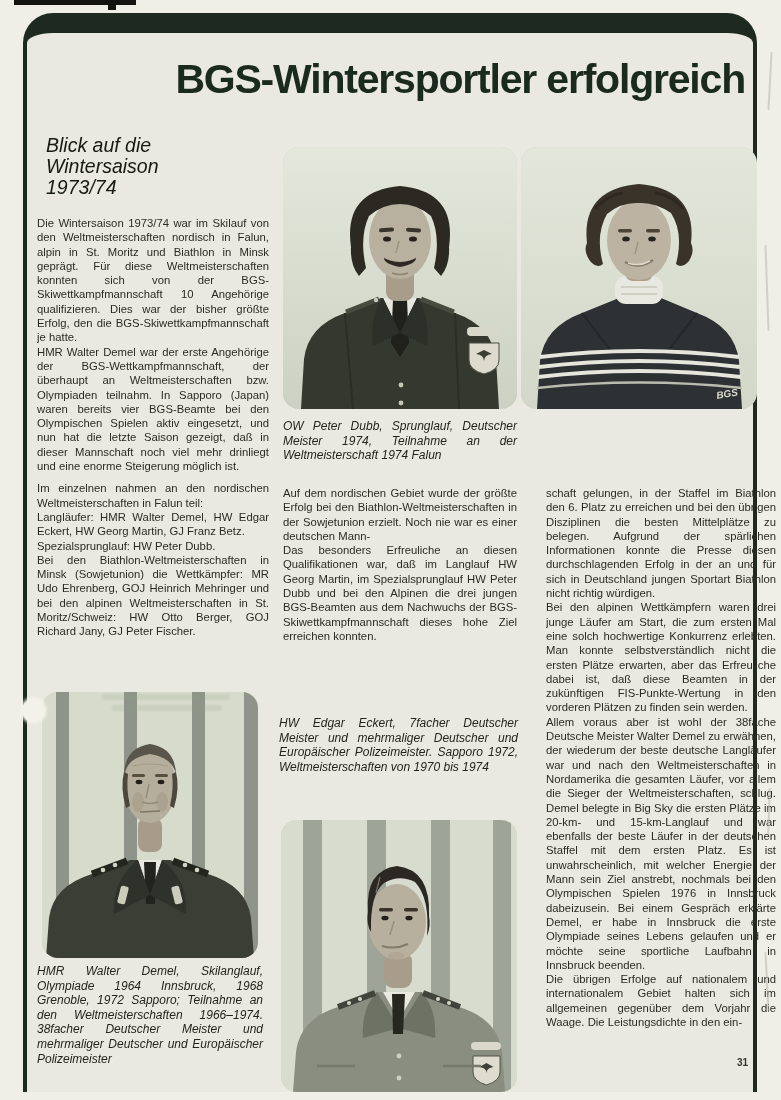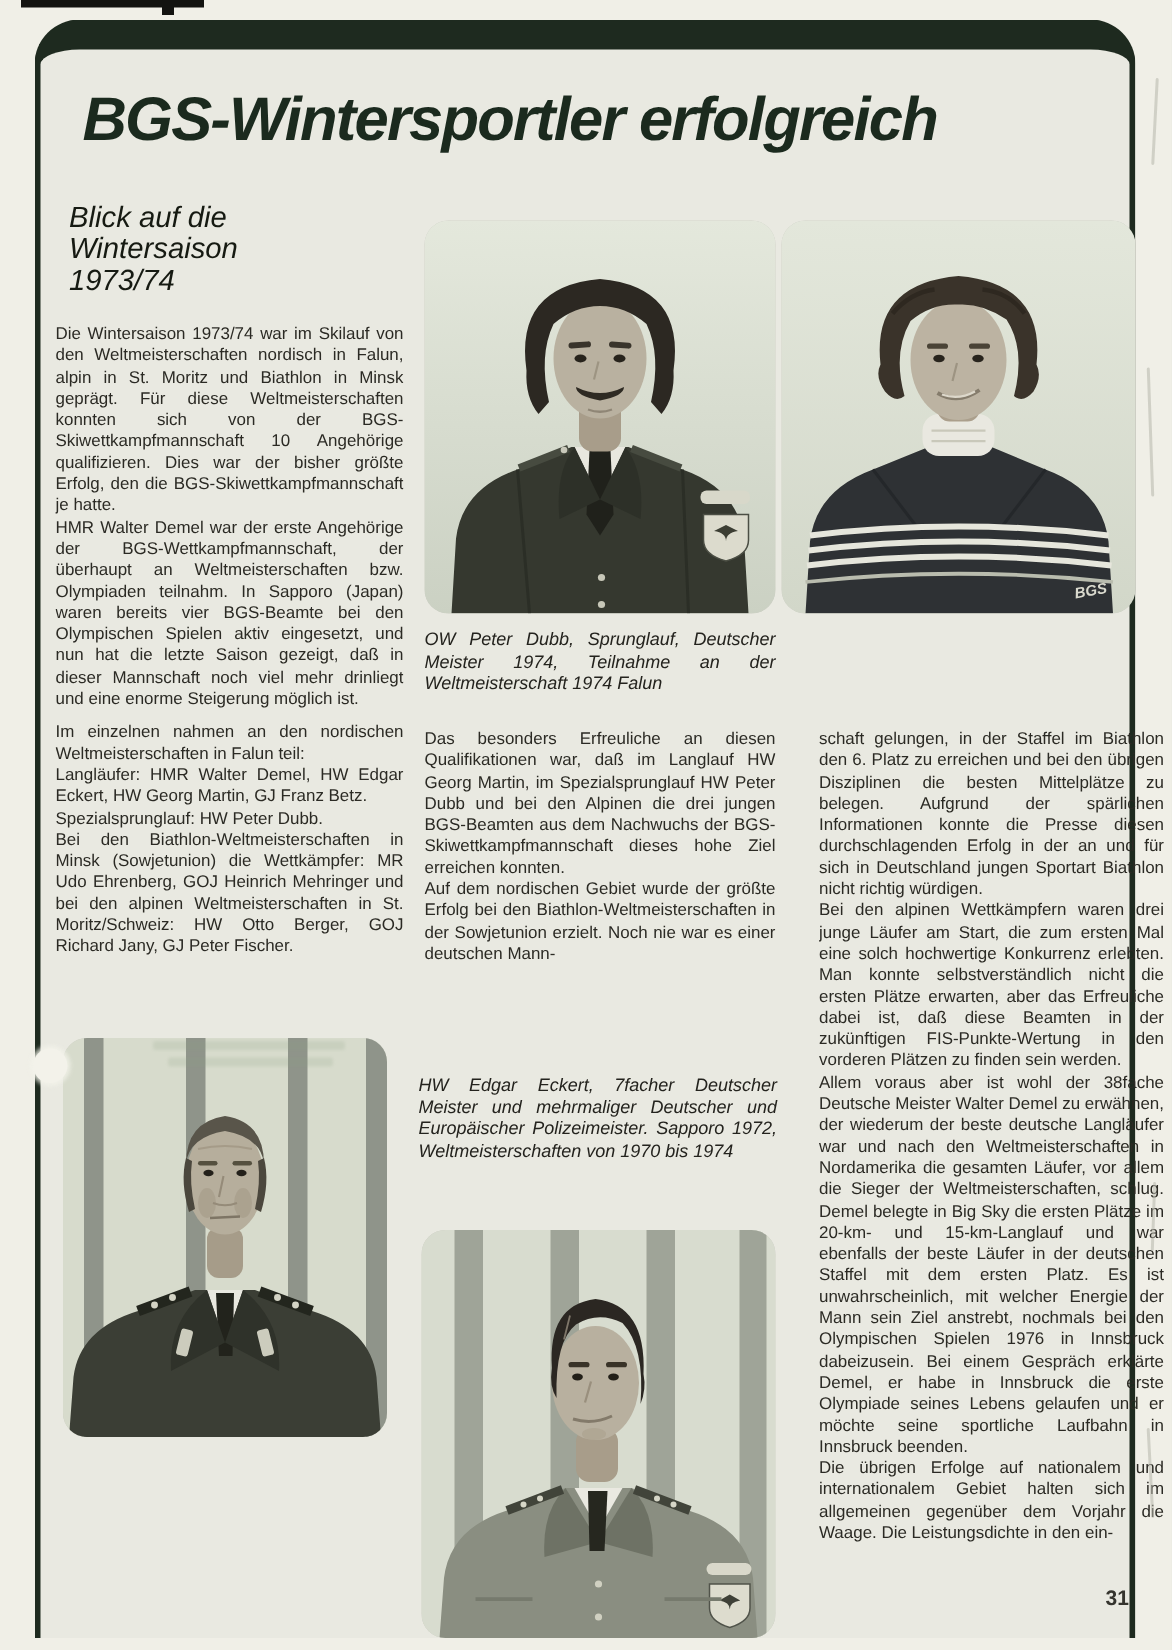--- a/index.html
+++ b/index.html
@@ -2,36 +2,36 @@
 <html lang="de"><head>
 <meta charset="utf-8">
 <style>
   html,body{margin:0;padding:0;}
   body{width:781px;height:1100px;background:#f0efe7;font-family:"Liberation Sans",sans-serif;}
   .scan{position:relative;width:781px;height:1100px;overflow:hidden;background:#f0efe7;}
   .frame{position:absolute;left:23px;top:13px;width:734px;height:1079px;box-sizing:border-box;
          background:#e9e9e1;border:0 solid #1e2a1f;border-top-width:20px;border-left-width:4px;
          border-right-width:4px;border-radius:30px 30px 0 0;}
   .title{position:absolute;left:55px;top:56px;width:690px;font-size:41px;font-weight:bold;
-         font-style:italic;letter-spacing:-1.2px;color:#1b2a1e;white-space:nowrap;}
+         letter-spacing:-1.2px;color:#1b2a1e;white-space:nowrap;text-align:right;}
   .subhead{position:absolute;left:46px;top:135px;font-size:19.5px;line-height:21px;font-weight:normal;
          font-style:italic;color:#161a12;white-space:pre-line;}
   .col{position:absolute;text-align:justify;color:#2b2a24;font-size:11.3px;line-height:14.3px;
        hyphens:auto;-webkit-hyphens:auto;overflow-wrap:break-word;}
   .col p{margin:0;}
   .col p.gap{margin-top:8px;}
   .leftcol{left:37px;top:216px;width:232px;height:466px;overflow:hidden;}
   .midcol{left:283px;top:486px;width:234px;height:210px;overflow:hidden;}
   .rightcol{left:520px;top:486px;width:230px;height:606px;overflow:hidden;margin-left:26px;}
   .caption{position:absolute;font-style:italic;font-size:12px;line-height:14.6px;text-align:justify;
        color:#24231e;hyphens:auto;-webkit-hyphens:auto;}
   .photo{position:absolute;border-radius:16px;overflow:hidden;
        box-shadow:inset 0 0 14px rgba(70,80,60,.18), inset 0 0 0 1px rgba(90,95,85,.12);}
   .photo svg{display:block;width:100%;height:100%;}
-  .pageno{position:absolute;left:737px;top:1057px;font-size:14px;font-weight:bold;color:#35342e;}
+  .pageno{position:absolute;left:737px;top:1057px;font-size:10px;font-weight:bold;color:#35342e;}
   .artifact{position:absolute;background:#131310;}
   .blob{position:absolute;left:22px;top:699px;width:23px;height:23px;border-radius:50%;
         background:#f3f2ea;box-shadow:0 0 3px 2px rgba(243,242,234,.8);z-index:5;}
   .squiggle{position:absolute;width:2px;background:#b7b6ac;opacity:.55;border-radius:2px;}
   .bleed{position:absolute;background:#8ba083;opacity:.18;filter:blur(1.2px);border-radius:2px;}
 </style>
 </head>
 <body>
 
 <div class="scan">
@@ -121,22 +121,22 @@
       <ellipse cx="131" cy="92" rx="3.8" ry="2.5" fill="#28241d"></ellipse>
       <path d="M117 95 L114 107" stroke="#9d9482" stroke-width="1.5" fill="none"></path>
       <path d="M104 115 Q118 123 132 113" stroke="#857c6c" stroke-width="2.5" fill="none"></path>
       <path d="M107 116 Q118 120 129 114" stroke="#ddd8cb" stroke-width="1.5" fill="none"></path>
     </svg>
   </div>
 
   <div class="caption" style="left:283px;top:419px;width:234px;">OW Peter Dubb, Sprunglauf, Deutscher Meister 1974, Teilnahme an der Weltmeisterschaft 1974 Falun</div>
 
   <div class="col midcol">
+    <p>Auf dem nordischen Gebiet wurde der größte Erfolg bei den Biathlon-Weltmeisterschaften in der Sowjetunion erzielt. Noch nie war es einer deutschen Mann-</p>
     <p>Das besonders Erfreuliche an diesen Qualifikationen war, daß im Langlauf HW Georg Martin, im Spezialsprunglauf HW Peter Dubb und bei den Alpinen die drei jungen BGS-Beamten aus dem Nachwuchs der BGS-Skiwettkampfmannschaft dieses hohe Ziel erreichen konnten.</p>
-    <p>Auf dem nordischen Gebiet wurde der größte Erfolg bei den Biathlon-Weltmeisterschaften in der Sowjetunion erzielt. Noch nie war es einer deutschen Mann-</p>
   </div>
 
   <div class="col rightcol">
     <p>schaft gelungen, in der Staffel im Biathlon den 6. Platz zu erreichen und bei den übrigen Disziplinen die besten Mittelplätze zu belegen. Aufgrund der spärlichen Informationen konnte die Presse diesen durchschlagenden Erfolg in der an und für sich in Deutschland jungen Sportart Biathlon nicht richtig würdigen.</p>
     <p>Bei den alpinen Wettkämpfern waren drei junge Läufer am Start, die zum ersten Mal eine solch hochwertige Konkurrenz erlebten. Man konnte selbstverständlich nicht die ersten Plätze erwarten, aber das Erfreuliche dabei ist, daß diese Beamten in der zukünftigen FIS-Punkte-Wertung in den vorderen Plätzen zu finden sein werden.</p>
     <p>Allem voraus aber ist wohl der 38fache Deutsche Meister Walter Demel zu erwähnen, der wiederum der beste deutsche Langläufer war und nach den Weltmeisterschaften in Nordamerika die gesamten Läufer, vor allem die Sieger der Weltmeisterschaften, schlug. Demel belegte in Big Sky die ersten Plätze im 20-km- und 15-km-Langlauf und war ebenfalls der beste Läufer in der deutschen Staffel mit dem ersten Platz. Es ist unwahrscheinlich, mit welcher Energie der Mann sein Ziel anstrebt, nochmals bei den Olympischen Spielen 1976 in Innsbruck dabeizusein. Bei einem Gespräch erklärte Demel, er habe in Innsbruck die erste Olympiade seines Lebens gelaufen und er möchte seine sportliche Laufbahn in Innsbruck beenden.</p>
     <p>Die übrigen Erfolge auf nationalem und internationalem Gebiet halten sich im allgemeinen gegenüber dem Vorjahr die Waage. Die Leistungsdichte in den ein-</p>
   </div>
 
   <div class="caption" style="left:279px;top:716px;width:239px;">HW Edgar Eckert, 7facher Deutscher Meister und mehrmaliger Deutscher und Europäischer Polizeimeister. Sapporo 1972, Weltmeisterschaften von 1970 bis 1974</div>
@@ -173,20 +173,21 @@
       <path d="M90 74 Q108 70 126 74" stroke="#a59b88" stroke-width="1.2" fill="none"></path>
       <rect x="90" y="82" width="13" height="3" rx="1.5" fill="#55503f"></rect>
       <rect x="113" y="82" width="13" height="3" rx="1.5" fill="#55503f"></rect>
       <ellipse cx="97" cy="90" rx="3.4" ry="2.2" fill="#23201a"></ellipse>
       <ellipse cx="119" cy="90" rx="3.4" ry="2.2" fill="#23201a"></ellipse>
       <path d="M107 92 L104 106 M100 110 Q108 113 116 110" stroke="#958b79" stroke-width="1.4" fill="none"></path>
       <path d="M98 120 L118 119" stroke="#7e7565" stroke-width="1.6"></path>
     </svg>
   </div>
 
+  <div class="caption" style="left:37px;top:964px;width:226px;">HMR Walter Demel, Skilanglauf, Olympiade 1964 Innsbruck, 1968 Grenoble, 1972 Sapporo; Teilnahme an den Weltmeisterschaften 1966–1974. 38facher Deutscher Meister und mehrmaliger Deutscher und Europäischer Polizeimeister</div>
 
   <div class="photo" style="left:281px;top:820px;width:236px;height:272px;">
     <svg viewBox="0 0 236 272">
       <rect width="236" height="272" fill="#d8dccf"></rect>
       <g fill="#9fa498">
         <rect x="22" width="19" height="272"></rect>
           <rect x="86" width="19" height="272"></rect>
         <rect x="150" width="19" height="272"></rect>
           <rect x="212" width="18" height="272"></rect>
       </g>

